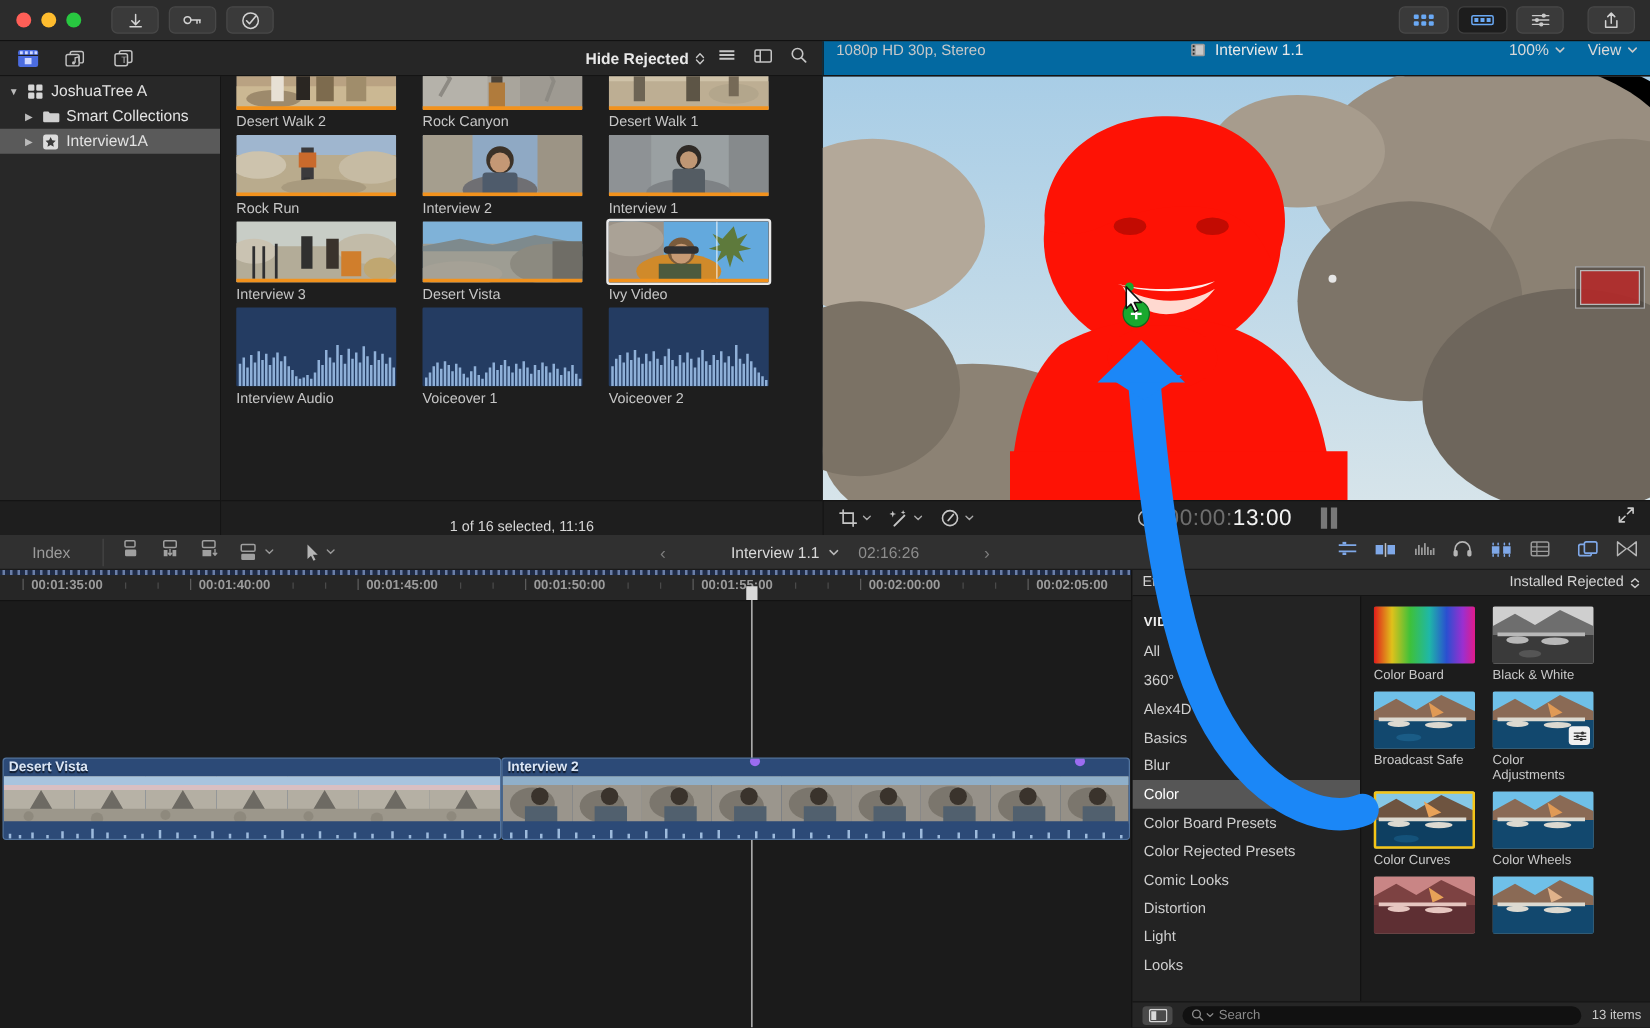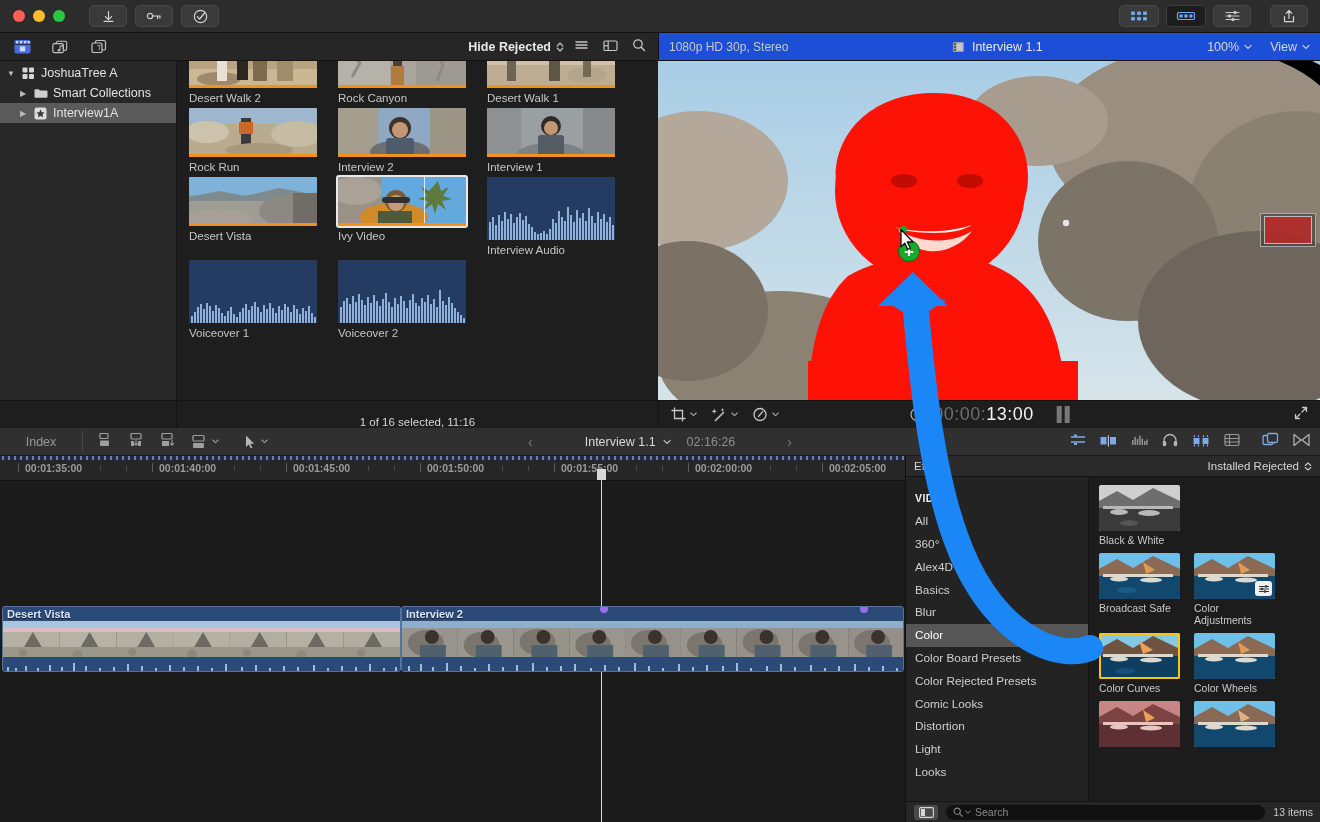--- a/index.html
+++ b/index.html
@@ -38,21 +38,21 @@
   .lib-icons { display: flex; gap: 18px; margin-left: 12px; align-items: center; }
   .lib-ico { width: 20px; height: 18px; display: flex; align-items: center; justify-content: center; }
   .hide-rejected {
     margin-left: auto; display: flex; align-items: center; gap: 5px;
     color: #e8e8e8; font-size: 12.5px; font-weight: bold; margin-right: 10px;
   }
   .view-toggles { display: flex; gap: 14px; align-items: center; margin-right: 12px; }
 
   .viewer-toolbar {
     position: absolute; left: 658px; top: 33px; width: 662px; height: 28px;
-    background: #1d4ed8; display: flex; align-items: center;
+    background: #0369a1; display: flex; align-items: flex-start;
     border-bottom: 1px solid #141414; border-left: 1px solid #141414;
   }
   .vt-info { color: #c8c8c8; font-size: 12px; margin-left: 10px; }
   .vt-title { display: flex; align-items: center; gap: 7px; position: absolute; left: 50%; transform: translateX(-42%); }
   .vt-title span { color: #e8e8e8; font-size: 12.5px; }
   .vt-right { position: absolute; right: 10px; display: flex; gap: 18px; align-items: center; }
   .vt-right .m { color: #d8d8d8; font-size: 12.5px; display: flex; align-items: center; gap: 5px; }
 
   
   .sidebar {
@@ -513,20 +513,37 @@
             <ellipse cx="64" cy="46" rx="34" ry="11" fill="#7e8285"></ellipse>
             <circle cx="64" cy="18" r="10" fill="#2f2a26"></circle>
             <circle cx="64" cy="20" r="7" fill="#c09774"></circle>
             <rect x="51" y="27" width="26" height="22" rx="3" fill="#545c63"></rect>
           </svg>
           <div class="orangebar"></div>
         </div>
         <div class="clabel">Interview 1</div>
       </div>
 
+      <div class="cell">
+        <div class="thumb">
+          <svg width="128" height="49" viewBox="0 0 128 49">
+            <rect width="128" height="49" fill="#c8cdc6"></rect>
+            <rect y="20" width="128" height="29" fill="#b3ac98"></rect>
+            <ellipse cx="14" cy="24" rx="18" ry="10" fill="#cac3b2"></ellipse>
+            <ellipse cx="104" cy="22" rx="24" ry="12" fill="#c2bba8"></ellipse>
+            <path d="M14 20v26M22 20v26M32 18v28" stroke="#2f2f31" stroke-width="2.2"></path>
+            <rect x="52" y="12" width="9" height="26" fill="#30302f"></rect>
+            <rect x="72" y="14" width="10" height="24" fill="#3a332c"></rect>
+            <rect x="84" y="24" width="16" height="20" fill="#d07e2c"></rect>
+            <ellipse cx="115" cy="38" rx="13" ry="9" fill="#c0a771"></ellipse>
+          </svg>
+          <div class="orangebar"></div>
+        </div>
+        <div class="clabel">Interview 3</div>
+      </div>
       <div class="cell">
         <div class="thumb">
           <svg width="128" height="49" viewBox="0 0 128 49">
             <rect width="128" height="49" fill="#7fb2d8"></rect>
             <rect y="18" width="128" height="31" fill="#9e9d93"></rect>
             <path d="M0 20l30-6 26 5 34-8 38 7v6H0z" fill="#7e8a8d"></path>
             <ellipse cx="100" cy="34" rx="30" ry="16" fill="#8c8a80"></ellipse>
             <ellipse cx="30" cy="42" rx="34" ry="10" fill="#a5a196"></ellipse>
             <rect x="104" y="16" width="24" height="33" fill="#6f6d66"></rect>
           </svg>
@@ -1313,20 +1330,39 @@
         <div class="fx-cat">Distortion</div>
         <div class="fx-cat">Light</div>
         <div class="fx-cat">Looks</div>
       </div>
 
       <div class="fx-items">
         <div class="fx-row">
           <div class="fx-item">
             <div class="fx-thumb">
               <svg width="81" height="46" viewBox="0 0 81 46" preserveAspectRatio="none">
+                <defs>
+                    <linearGradient id="rb" x1="0" x2="1">
+                      <stop offset="0" stop-color="#e01b1b"></stop>
+                      <stop offset=".18" stop-color="#e0c11b"></stop>
+                      <stop offset=".36" stop-color="#3ec13a"></stop>
+                      <stop offset=".55" stop-color="#1fb7a8"></stop>
+                      <stop offset=".72" stop-color="#2a4fd0"></stop>
+                      <stop offset=".88" stop-color="#9b2fd0"></stop>
+                      <stop offset="1" stop-color="#e01b8a"></stop>
+                    </linearGradient>
+                  </defs>
+                <rect width="81" height="46" fill="url(#rb)"></rect>
+              </svg>
+            </div>
+            <div class="fx-label">Color Board</div>
+          </div>
+          <div class="fx-item">
+            <div class="fx-thumb">
+              <svg width="81" height="46" viewBox="0 0 81 46" preserveAspectRatio="none">
                 <rect width="81" height="46" fill="#cfcfcf"></rect>
                 <path d="M0 16l18-10 16 9 20-12 27 13v7H0z" fill="#6e6e6e"></path>
                 <rect y="23" width="81" height="23" fill="#3a3a3a"></rect>
                 <g fill="#b8b8b8">
                     <rect x="4" y="21" width="70" height="3"></rect>
                     <ellipse cx="20" cy="27" rx="9" ry="3"></ellipse>
                     <ellipse cx="50" cy="28" rx="11" ry="3"></ellipse>
                   </g>
                 <ellipse cx="30" cy="38" rx="9" ry="3" fill="#555"></ellipse>
               </svg>

